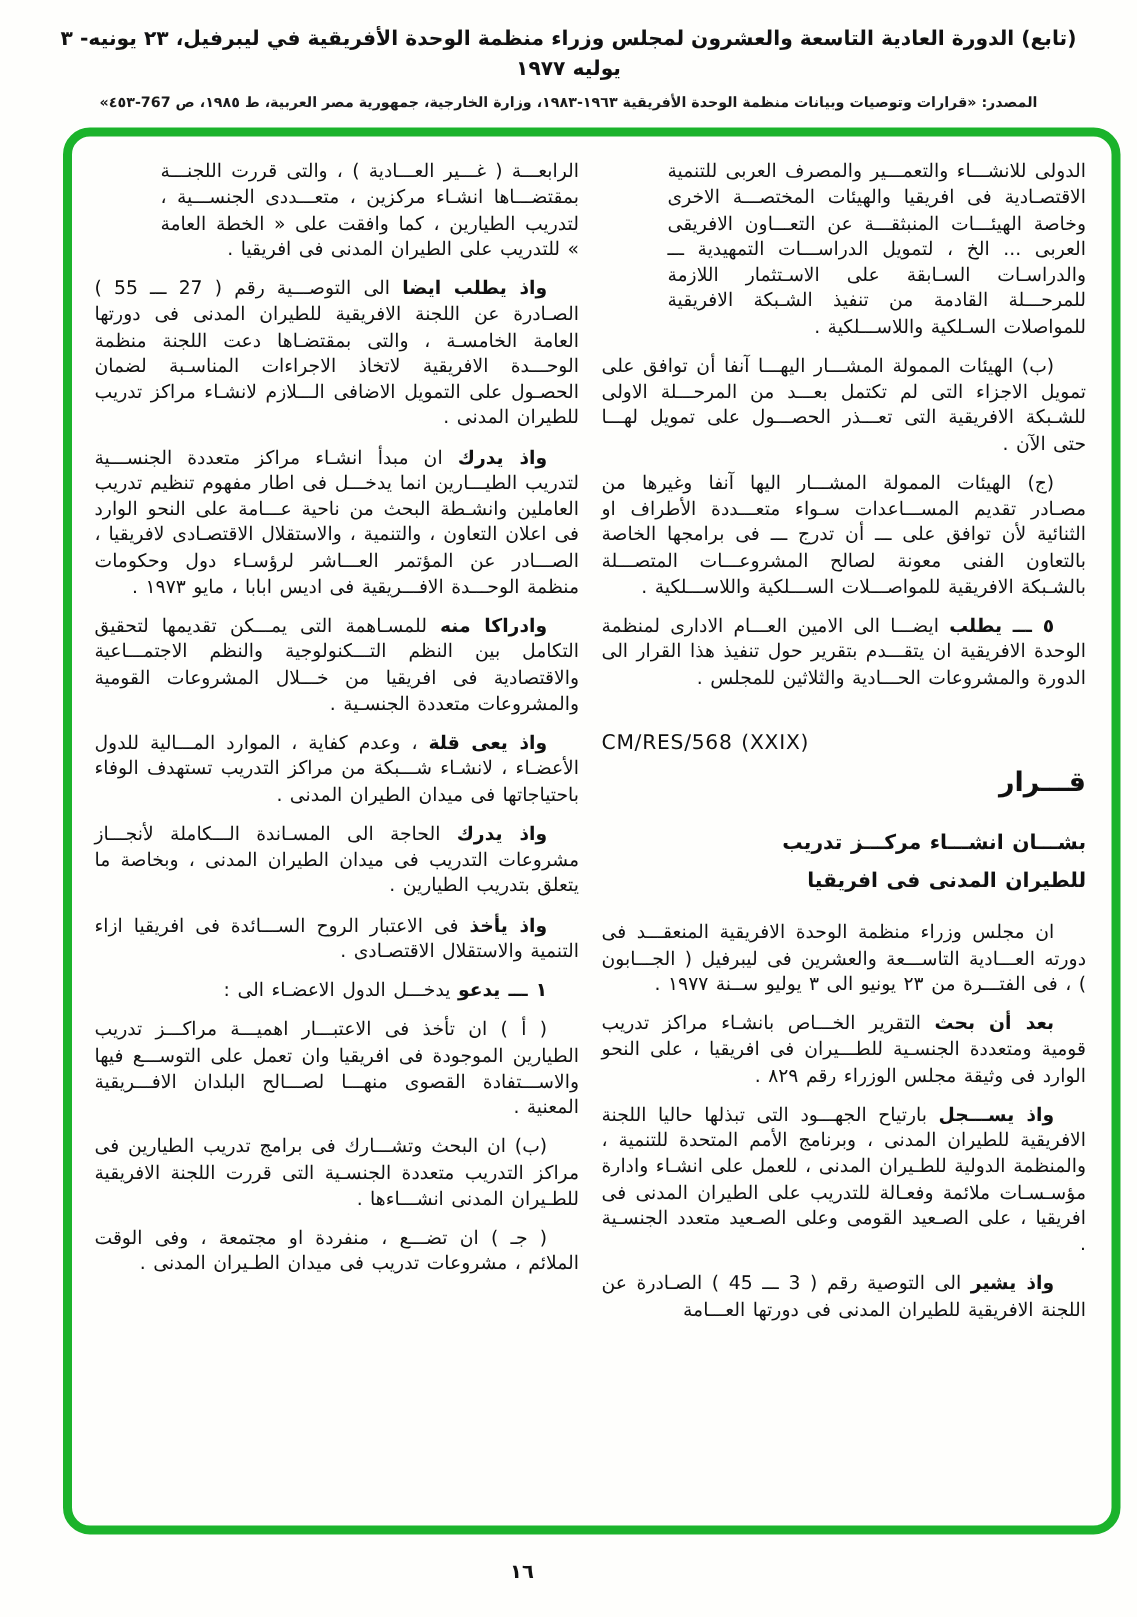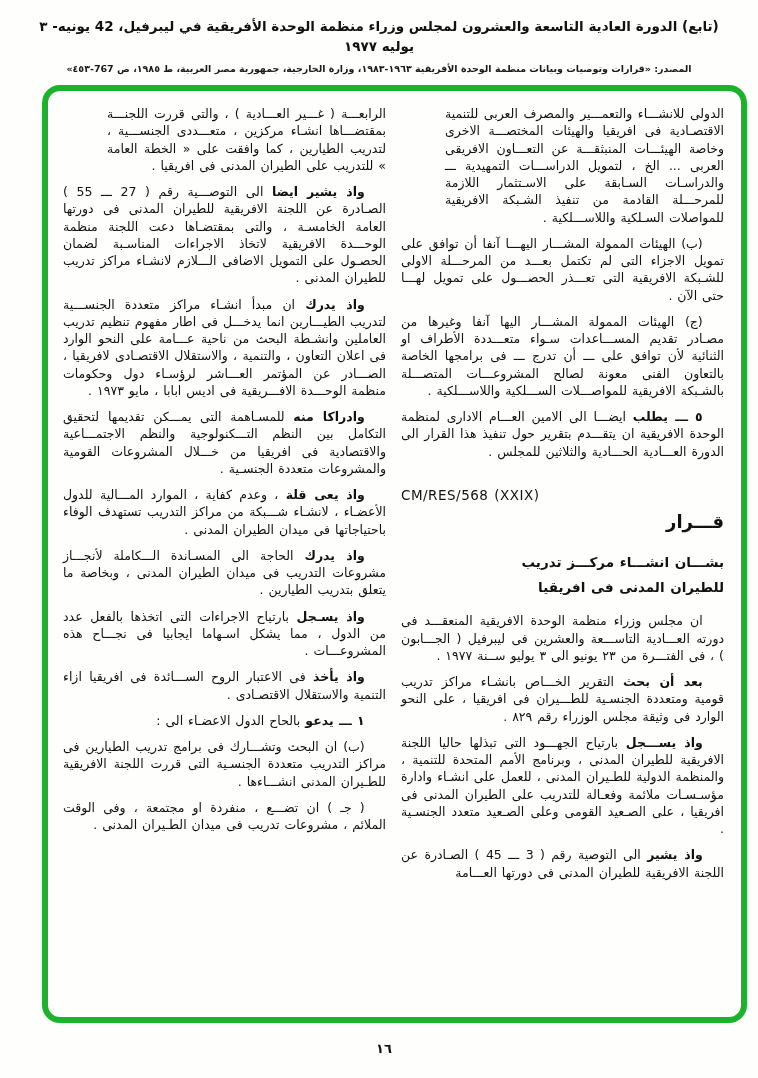--- a/index.html
+++ b/index.html
@@ -25,59 +25,59 @@
   .para.ref{
     direction:ltr;text-align:left;text-indent:0;
     font-family:"DejaVu Sans",sans-serif;font-size:13.5px;font-weight:500;
     margin:26px 0 6px 0;letter-spacing:.5px;
   }
   .para.title{text-align:right;text-indent:0;font-weight:bold;font-size:18px;margin:0 0 18px 0;}
   .para.subtitle{text-align:right;text-indent:0;font-weight:bold;font-size:13.5px;margin:0 0 6px 0;}
   .para.subtitle.last{margin-bottom:16px;}
   .pagenum{
     position:absolute;bottom:22px;left:0;width:696px;text-align:center;
-    font-size:13px;font-weight:bold;padding-left:36px;
+    font-size:13px;font-weight:bold;
   }
 </style>
 </head>
 <body>
 
 <div class="page">
 
   <div class="header">
-    <div class="h1">(تابع) الدورة العادية التاسعة والعشرون لمجلس وزراء منظمة الوحدة الأفريقية في ليبرفيل، 42 يونيه- ٣ يوليه ١٩٧٧</div>
+    <div class="h1">(تابع) الدورة العادية التاسعة والعشرون لمجلس وزراء منظمة الوحدة الأفريقية في ليبرفيل، ٢٣ يونيه- ٣ يوليه ١٩٧٧</div>
     <div class="h2">المصدر: «قرارات وتوصيات وبيانات منظمة الوحدة الأفريقية ١٩٦٣-١٩٨٣، وزارة الخارجية، جمهورية مصر العربية، ط ١٩٨٥، ص 767-٤٥٣»</div>
   </div>
 
   <div class="frame">
     <div class="cols">
       <div class="col">
           <p class="para body no-indent"><span>الدولى للانشـــاء والتعمـــير والمصرف العربى للتنمية الاقتصـادية فى افريقيا والهيئات المختصـــة الاخرى وخاصة الهيئـــات المنبثقـــة عن التعـــاون الافريقى العربى ... الخ ، لتمويل الدراســـات التمهيدية ـــ والدراسـات السـابقة على الاسـتثمار اللازمة للمرحـــلة القادمة من تنفيذ الشـبكة الافريقية للمواصلات السـلكية واللاســـلكية .</span></p>
           <p class="para body"><span>(ب) الهيئات الممولة المشـــار اليهـــا آنفا أن توافق على تمويل الاجزاء التى لم تكتمل بعـــد من المرحـــلة الاولى للشـبكة الافريقية التى تعـــذر الحصـــول على تمويل لهـــا حتى الآن .</span></p>
           <p class="para body"><span>(ج) الهيئات الممولة المشـــار اليها آنفا وغيرها من مصـادر تقديم المســـاعدات سـواء متعـــددة الأطراف او الثنائية لأن توافق على ـــ أن تدرج ـــ فى برامجها الخاصة بالتعاون الفنى معونة لصالح المشروعـــات المتصـــلة بالشـبكة الافريقية للمواصـــلات الســـلكية واللاســـلكية .</span></p>
-          <p class="para body"><b>٥ ـــ يطلب</b><span> ايضـــا الى الامين العـــام الادارى لمنظمة الوحدة الافريقية ان يتقـــدم بتقرير حول تنفيذ هذا القرار الى الدورة العـــادية الحـــادية والثلاثين للمجلس .</span></p>
+          <p class="para body"><b>٥ ـــ يطلب</b><span> ايضـــا الى الامين العـــام الادارى لمنظمة الوحدة الافريقية ان يتقـــدم بتقرير حول تنفيذ هذا القرار الى الدورة والمشروعات الحـــادية والثلاثين للمجلس .</span></p>
           <p class="para ref"><span>CM/RES/568 (XXIX)</span></p>
           <p class="para title"><span>قـــرار</span></p>
           <p class="para subtitle"><span>بشـــان انشـــاء مركـــز تدريب</span></p>
           <p class="para subtitle last"><span>للطيران المدنى فى افريقيا</span></p>
           <p class="para body"><span>ان مجلس وزراء منظمة الوحدة الافريقية المنعقـــد فى دورته العـــادية التاســـعة والعشرين فى ليبرفيل ( الجـــابون ) ، فى الفتـــرة من ٢٣ يونيو الى ٣ يوليو ســنة ١٩٧٧ .</span></p>
           <p class="para body"><b>بعد أن بحث</b><span> التقرير الخـــاص بانشـاء مراكز تدريب قومية ومتعددة الجنسـية للطـــيران فى افريقيا ، على النحو الوارد فى وثيقة مجلس الوزراء رقم ٨٢٩ .</span></p>
           <p class="para body"><b>واذ يســـجل</b><span> بارتياح الجهـــود التى تبذلها حاليا اللجنة الافريقية للطيران المدنى ، وبرنامج الأمم المتحدة للتنمية ، والمنظمة الدولية للطـيران المدنى ، للعمل على انشـاء وادارة مؤسـسـات ملائمة وفعـالة للتدريب على الطيران المدنى فى افريقيا ، على الصـعيد القومى وعلى الصـعيد متعدد الجنسـية .</span></p>
           <p class="para body"><b>واذ يشير</b><span> الى التوصية رقم ( 3 ـــ 45 ) الصـادرة عن اللجنة الافريقية للطيران المدنى فى دورتها العـــامة</span></p>
         </div>
       <div class="col">
           <p class="para body no-indent"><span>الرابعـــة ( غـــير العـــادية ) ، والتى قررت اللجنـــة بمقتضـــاها انشـاء مركزين ، متعـــددى الجنســـية ، لتدريب الطيارين ، كما وافقت على « الخطة العامة » للتدريب على الطيران المدنى فى افريقيا .</span></p>
-          <p class="para body"><b>واذ يشير ايضا</b><span> الى التوصـــية رقم ( 27 ـــ 55 ) الصـادرة عن اللجنة الافريقية للطيران المدنى فى دورتها العامة الخامسـة ، والتى بمقتضـاها دعت اللجنة منظمة الوحـــدة الافريقية لاتخاذ الاجراءات المناسـبة لضمان الحصـول على التمويل الاضافى الـــلازم لانشـاء مراكز تدريب للطيران المدنى .</span></p>
+          <p class="para body"><b>واذ يطلب ايضا</b><span> الى التوصـــية رقم ( 27 ـــ 55 ) الصـادرة عن اللجنة الافريقية للطيران المدنى فى دورتها العامة الخامسـة ، والتى بمقتضـاها دعت اللجنة منظمة الوحـــدة الافريقية لاتخاذ الاجراءات المناسـبة لضمان الحصـول على التمويل الاضافى الـــلازم لانشـاء مراكز تدريب للطيران المدنى .</span></p>
           <p class="para body"><b>واذ يدرك</b><span> ان مبدأ انشـاء مراكز متعددة الجنســـية لتدريب الطيـــارين انما يدخـــل فى اطار مفهوم تنظيم تدريب العاملين وانشـطة البحث من ناحية عـــامة على النحو الوارد فى اعلان التعاون ، والتنمية ، والاستقلال الاقتصـادى لافريقيا ، الصـــادر عن المؤتمر العـــاشر لرؤسـاء دول وحكومات منظمة الوحـــدة الافـــريقية فى اديس ابابا ، مايو ١٩٧٣ .</span></p>
           <p class="para body"><b>وادراكا منه</b><span> للمسـاهمة التى يمـــكن تقديمها لتحقيق التكامل بين النظم التـــكنولوجية والنظم الاجتمـــاعية والاقتصادية فى افريقيا من خـــلال المشروعات القومية والمشروعات متعددة الجنسـية .</span></p>
           <p class="para body"><b>واذ يعى قلة</b><span> ، وعدم كفاية ، الموارد المـــالية للدول الأعضـاء ، لانشـاء شـــبكة من مراكز التدريب تستهدف الوفاء باحتياجاتها فى ميدان الطيران المدنى .</span></p>
           <p class="para body"><b>واذ يدرك</b><span> الحاجة الى المسـاندة الـــكاملة لأنجـــاز مشروعات التدريب فى ميدان الطيران المدنى ، وبخاصة ما يتعلق بتدريب الطيارين .</span></p>
-          <p class="para body"><b>واذ يسـجل</b><span> بارتياح الاجراءات التى اتخذها بالفعل عدد من الدول ، مما يشكل اسـهاما ايجابيا فى نجـــاح هذه المشروعـــات .</span></p>
           <p class="para body"><b>واذ يأخذ</b><span> فى الاعتبار الروح الســـائدة فى افريقيا ازاء التنمية والاستقلال الاقتصـادى .</span></p>
-          <p class="para body"><b>١ ـــ يدعو</b><span> بالحاح الدول الاعضـاء الى :</span></p>
+          <p class="para body"><b>١ ـــ يدعو</b><span> يدخـــل الدول الاعضـاء الى :</span></p>
+          <p class="para body"><span>( أ ) ان تأخذ فى الاعتبـــار اهميـــة مراكـــز تدريب الطيارين الموجودة فى افريقيا وان تعمل على التوســـع فيها والاســـتفادة القصوى منهـــا لصـــالح البلدان الافـــريقية المعنية .</span></p>
           <p class="para body"><span>(ب) ان البحث وتشـــارك فى برامج تدريب الطيارين فى مراكز التدريب متعددة الجنسـية التى قررت اللجنة الافريقية للطـيران المدنى انشـــاءها .</span></p>
           <p class="para body"><span>( جـ ) ان تضـــع ، منفردة او مجتمعة ، وفى الوقت الملائم ، مشروعات تدريب فى ميدان الطـيران المدنى .</span></p>
         </div>
     </div>
   </div>
 
   <div class="pagenum">١٦</div>
 
 </div>
 

